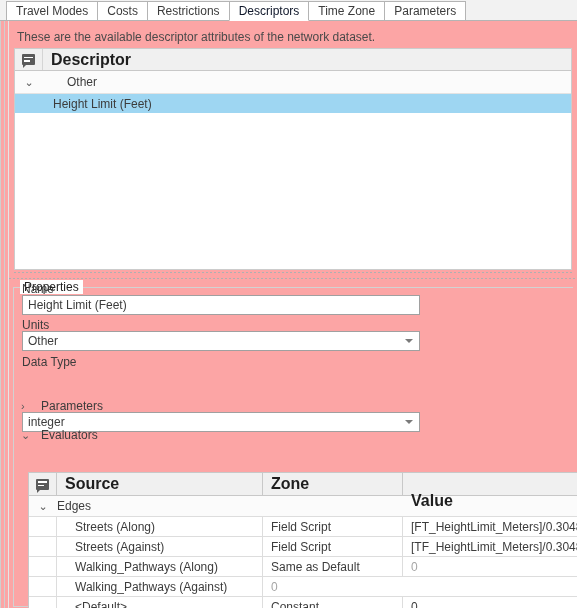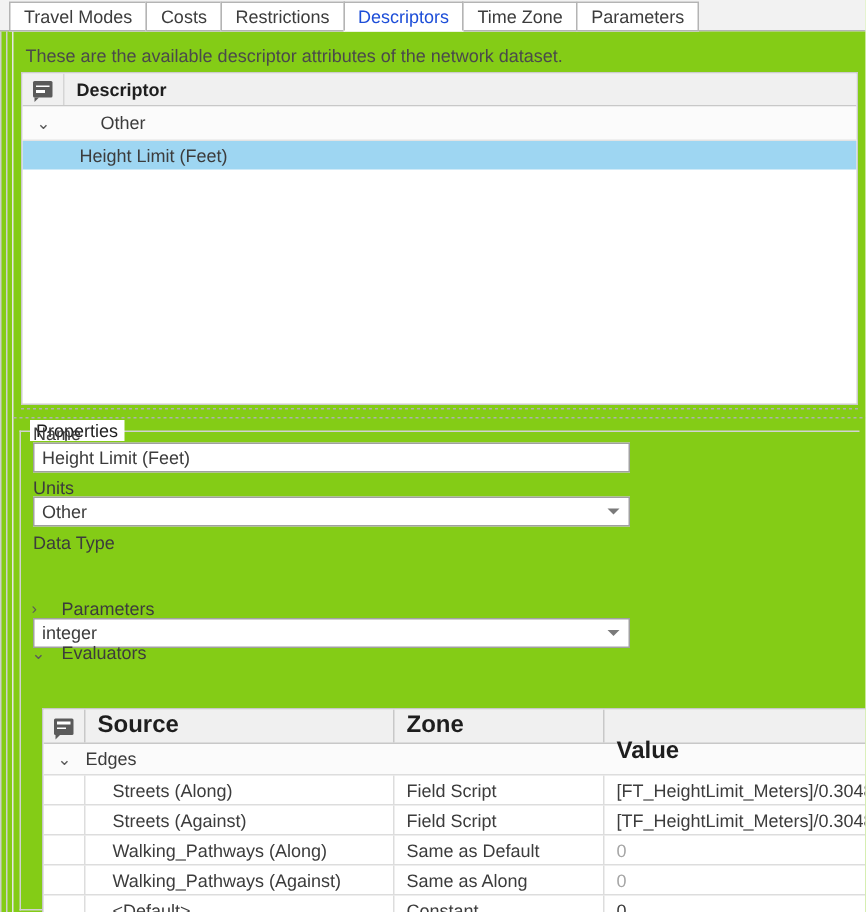--- a/index.html
+++ b/index.html
@@ -41,30 +41,30 @@
     font-size: 12px;
     color: #3c3c3c;
     line-height: 1;
     position: relative;
     z-index: 1;
     white-space: nowrap;
     cursor: default;
     justify-content: flex-end;
   }
   .tab.active {
-    color: #1d4ed8;
+    color: #0f172a;
     border-bottom: 1px solid #ffffff;
     z-index: 3;
   }
 
   
   .content {
     position: absolute; left: 0; top: 21px;
     width: 577px; height: 587px;
-    background: #84cc16;
+    background: #fca5a5;
     box-sizing: border-box;
   }
 
   
   .rail-a { position: absolute; left: 0;  top: 0; width: 1px; height: 587px; background: #cfcfcf; }
   .rail-b { position: absolute; left: 4px; top: 0; width: 1px; height: 587px; background: #cfcfcf; }
   .rail-c { position: absolute; left: 8px; top: 0; width: 1px; height: 587px; background: #e6e6e6; }
 
   
   .upper {
@@ -94,21 +94,21 @@
   .gh-icon {
     width: 28px;
     display: flex; align-items: center; justify-content: center;
     border-right: 1px solid #d5d5d5;
     box-sizing: border-box;
   }
   .gh-cell {
     display: flex; align-items: center;
     padding-left: 8px;
     font-weight: bold;
-    font-size: 12px;
+    font-size: 16px;
     color: #1e1e1e;
     border-right: 1px solid #d5d5d5;
     box-sizing: border-box;
   }
   .gh-cell.last { border-right: none; }
 
   .comment-icon {
     display: inline-block;
     width: 13px; height: 11px;
     background: #5a5a5a;
@@ -429,21 +429,20 @@
     <div class="eg-row">
       <div class="eg-c spacer"></div>
       <div class="eg-c src" style="width:206px;">Walking_Pathways (Along)</div>
       <div class="eg-c" style="width:140px;">Same as Default</div>
       <div class="eg-c last dim" style="flex:1;">0</div>
     </div>
 
     <div class="eg-row">
       <div class="eg-c spacer"></div>
       <div class="eg-c src" style="width:206px;">Walking_Pathways (Against)</div>
-      <div class="eg-c" style="width:140px;">Same as Along</div>
       <div class="eg-c last dim" style="flex:1;">0</div>
     </div>
 
     <div class="eg-row">
       <div class="eg-c spacer"></div>
       <div class="eg-c src" style="width:206px;">&lt;Default&gt;</div>
       <div class="eg-c" style="width:140px;">Constant</div>
       <div class="eg-c last" style="flex:1;">0</div>
     </div>
 

